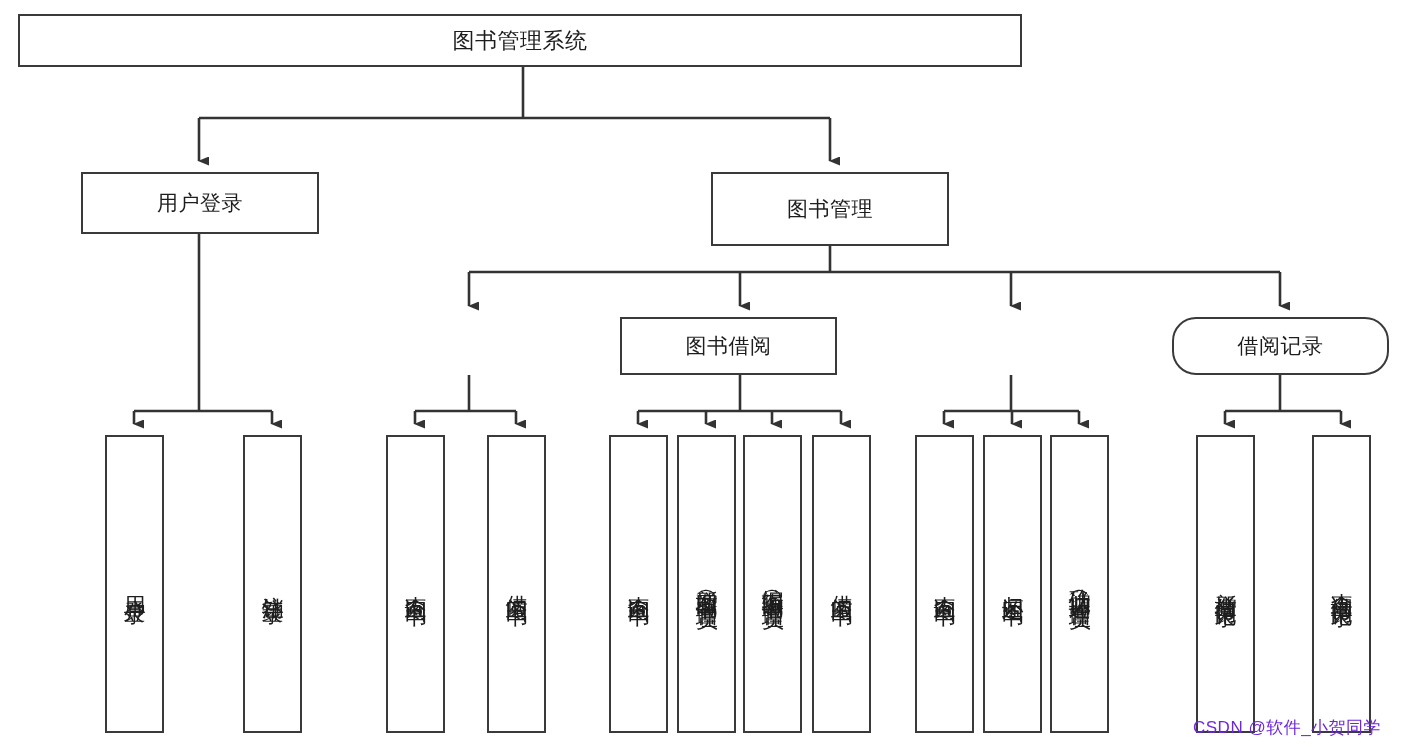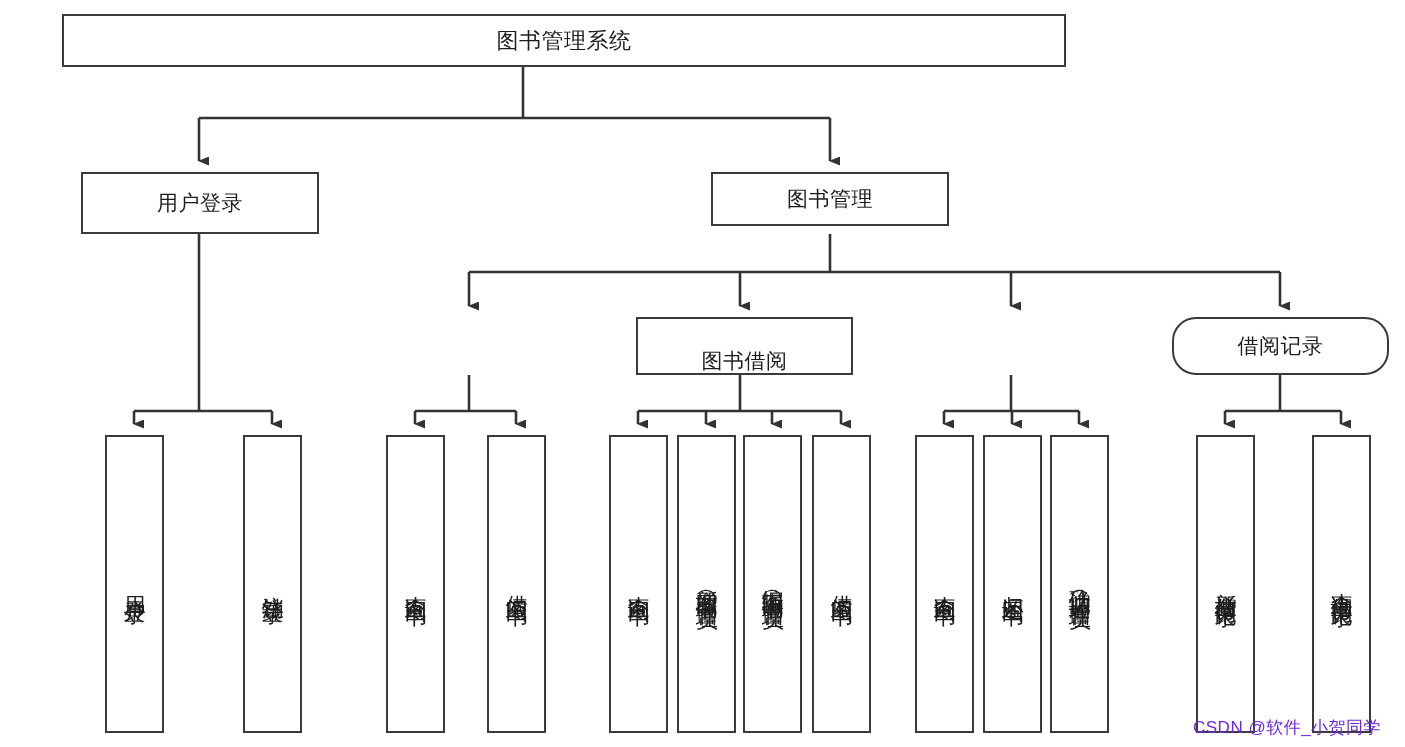--- a/index.html
+++ b/index.html
@@ -110,32 +110,32 @@
         <path d="M 944 411 L 944 424" marker-end="url(#arrowhead)"></path>
         <path d="M 1012 411 L 1012 424" marker-end="url(#arrowhead)"></path>
         <path d="M 1079 411 L 1079 424" marker-end="url(#arrowhead)"></path>
         <path d="M 1280 375 L 1280 411"></path>
         <path d="M 1225 411 L 1341 411"></path>
         <path d="M 1225 411 L 1225 424" marker-end="url(#arrowhead)"></path>
         <path d="M 1341 411 L 1341 424" marker-end="url(#arrowhead)"></path>
       </g>
   </svg>
 
-  <div class="node root horizontal" style="left: 18px; top: 14px; width: 1004px; height: 53px; margin-left: 44px;">
+  <div class="node root horizontal" style="left: 18px; top: 14px; width: 1004px; height: 53px;">
     <span class="label">图书管理系统</span>
   </div>
 
   <div class="node horizontal" style="left: 81px; top: 172px; width: 238px; height: 62px;">
     <span class="label">用户登录</span>
   </div>
-  <div class="node horizontal" style="left: 711px; top: 172px; width: 238px; height: 54px;">
+  <div class="node horizontal" style="left: 711px; top: 172px; width: 238px; height: 74px;">
     <span class="label">图书管理</span>
   </div>
 
-  <div class="node horizontal" style="left: 636px; top: 317px; width: 217px; height: 58px; align-items: flex-end;">
+  <div class="node horizontal" style="left: 620px; top: 317px; width: 217px; height: 58px;">
     <span class="label">图书借阅</span>
   </div>
   <div class="node horizontal" style="left: 1172px; top: 317px; width: 217px; height: 58px; border-radius: 24px;">
     <span class="label">借阅记录</span>
   </div>
 
   <div class="node vertical" style="left: 105px; top: 435px; width: 59px; height: 298px;">
     <span class="label">用户登录</span>
   </div>
   <div class="node vertical" style="left: 243px; top: 435px; width: 59px; height: 298px;">

